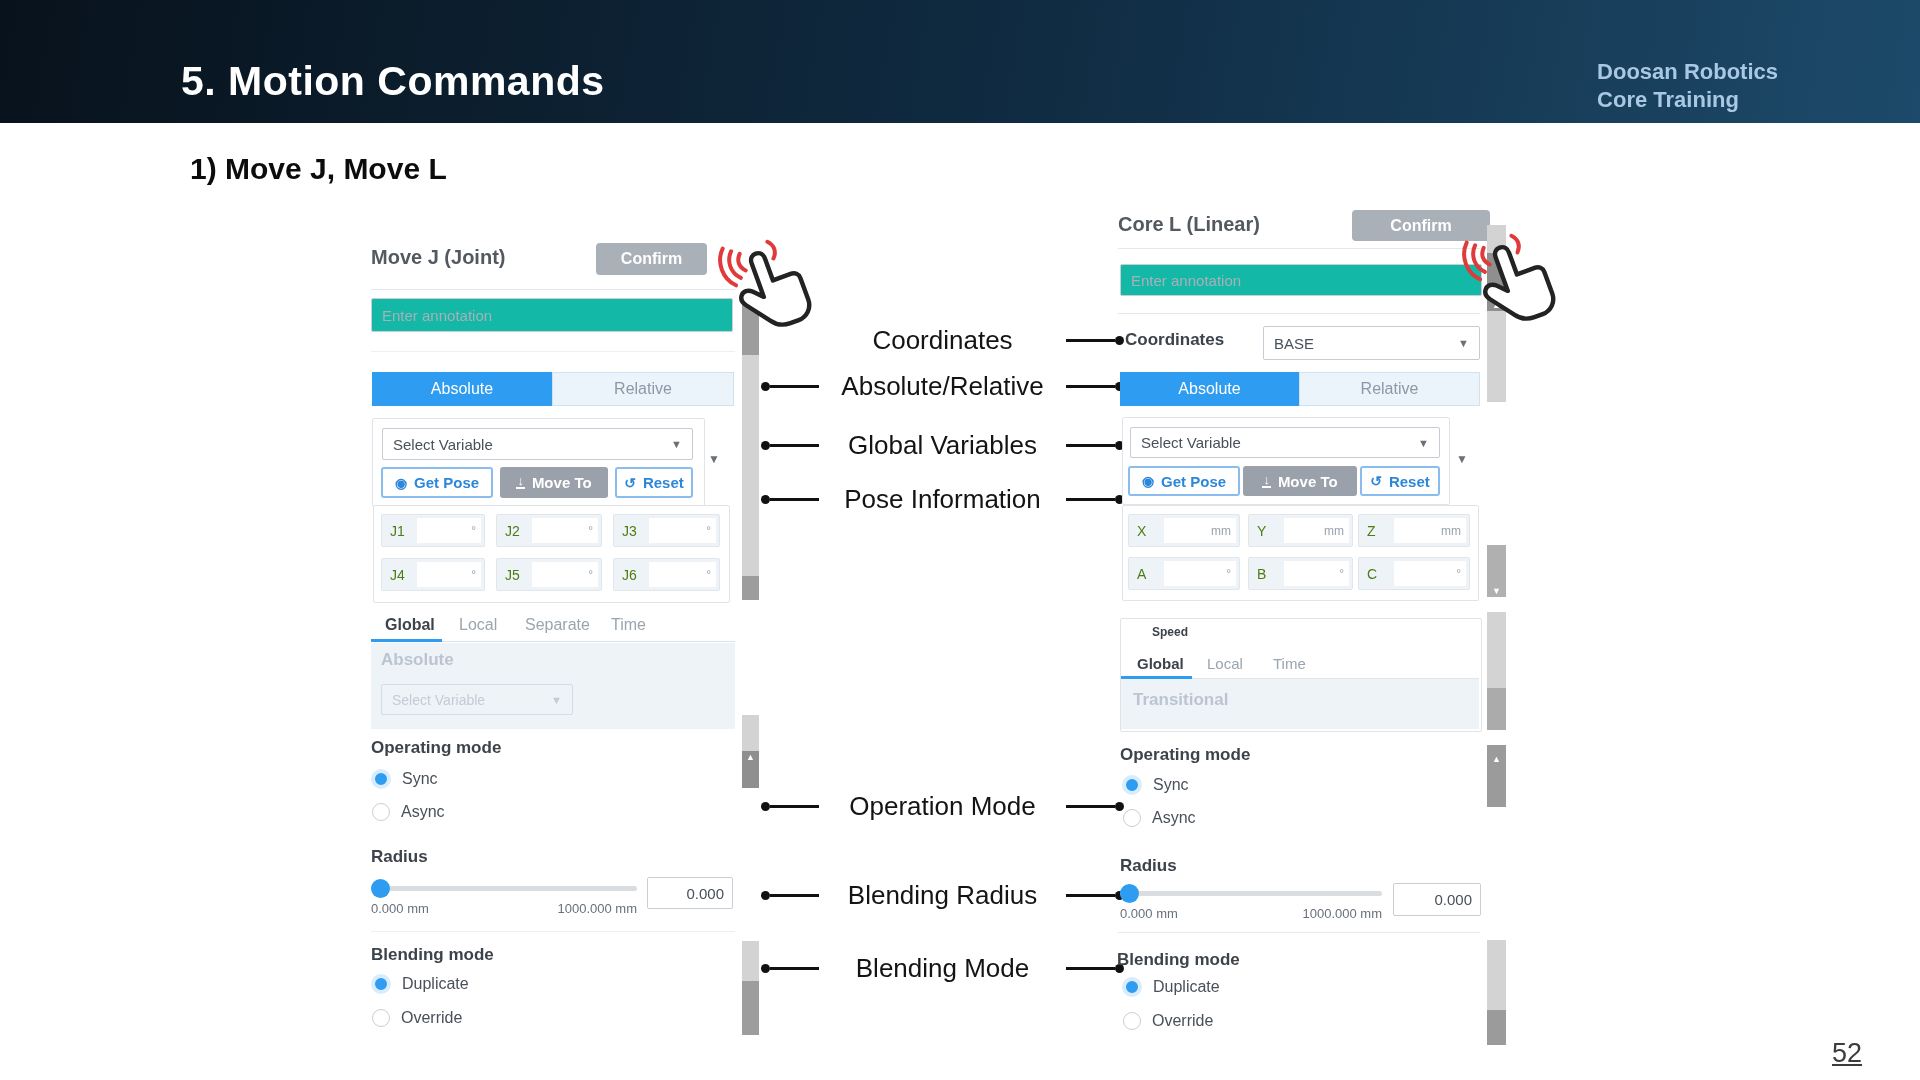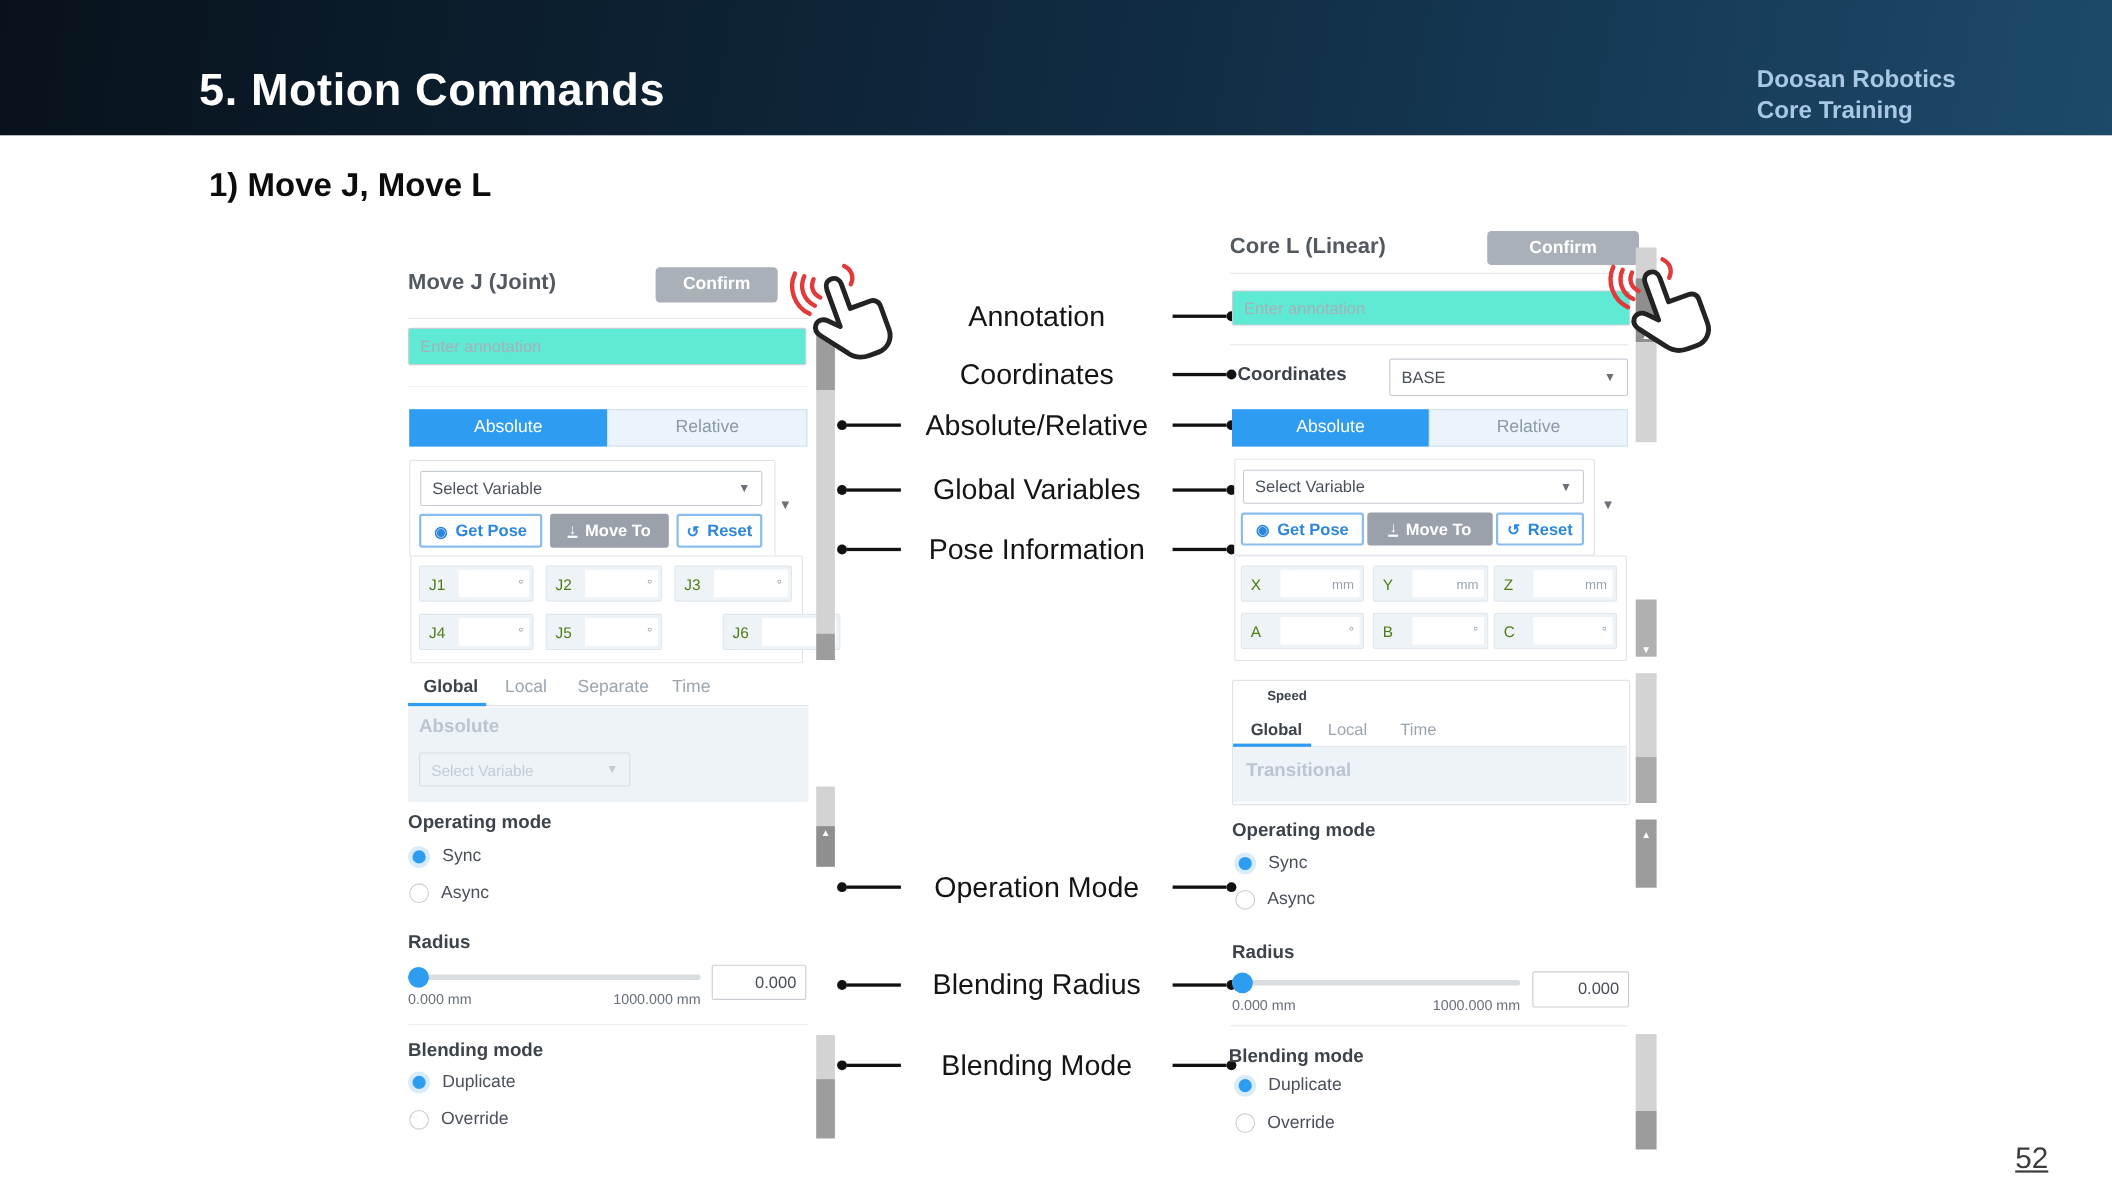--- a/index.html
+++ b/index.html
@@ -12,21 +12,21 @@
   .hdr-title{position:absolute;left:181px;top:58px;color:#fff;font-size:41px;font-weight:bold;letter-spacing:.5px;}
   .brand{position:absolute;right:142px;top:58px;text-align:left;color:#a9c8e4;font-size:22px;font-weight:bold;line-height:28px;}
   .subtitle{position:absolute;left:190px;top:152px;color:#0c0c0c;font-size:30px;font-weight:600;}
   .pageno{position:absolute;left:1832px;top:1038px;color:#3c3c3c;font-size:27px;text-decoration:underline;}
 
   
   .ptitle{position:absolute;font-size:20px;font-weight:bold;color:#535960;}
   .confirm{position:absolute;background:#a9b0b8;border-radius:4px;color:#fff;font-size:16px;font-weight:bold;
            display:flex;align-items:center;justify-content:center;}
   .divider{position:absolute;height:1px;background:#e3e6ea;}
-  .inp{position:absolute;border:1px solid #c9ced4;border-radius:2px;background:#5eead4;
+  .inp{position:absolute;border:1px solid #c9ced4;border-radius:2px;background:#14b8a6;
        font-family:"Liberation Sans",sans-serif;font-size:15px;color:#49505a;padding:0 10px;box-sizing:border-box;}
   .inp::placeholder{color:#a8b0b8;}
   .tab{position:absolute;height:34px;display:flex;align-items:center;justify-content:center;
        font-size:16px;box-sizing:border-box;}
   .tab.on{background:#2e9cf0;color:#fff;}
   .tab.off{background:#ecf4fb;border:1px solid #cfe2f2;color:#8b99a6;}
   .gbox{position:absolute;background:#fff;border:1px solid #e0e4e9;border-radius:2px;}
   .sel{position:absolute;background:#fff;border:1px solid #c6ccd3;border-radius:2px;display:flex;align-items:center;
        padding:0 10px;box-sizing:border-box;font-size:15px;color:#49505a;}
   .sel .caret{margin-left:auto;font-size:11px;color:#697077;}
@@ -153,21 +153,21 @@
       <span class="pf-box">
         <span class="pf-unit">°</span>
       </span>
     </div>
   <div class="pf" style="left:496px;top:558px;width:106px;">
       <span class="pf-lab">J5</span>
       <span class="pf-box">
         <span class="pf-unit">°</span>
       </span>
     </div>
-  <div class="pf" style="left:613px;top:558px;width:107px;margin-left:44px;">
+  <div class="pf" style="left:613px;top:558px;width:107px;">
       <span class="pf-lab">J6</span>
       <span class="pf-box">
         <span class="pf-unit">°</span>
       </span>
     </div>
 
   <div class="stab on" style="left:385px;top:616px;">Global</div>
   <div class="stab" style="left:459px;top:616px;">Local</div>
   <div class="stab" style="left:525px;top:616px;">Separate</div>
   <div class="stab" style="left:611px;top:616px;">Time</div>
@@ -218,31 +218,20 @@
   <div class="scr" style="left:742px;top:981px;width:17px;height:54px;background:#9d9d9d;"></div>
 
   <svg class="tap" style="left:718px;top:230px;width:100px;height:110px;transform:rotate(-20deg);" viewBox="-8 -12 112 124">
     <path d="M30 26 C24 20 24 12 30 6" fill="none" stroke="#e03a3a" stroke-width="4.5" stroke-linecap="round"></path>
     <path d="M22 32 C13 23 13 9 22 0" fill="none" stroke="#e03a3a" stroke-width="4.5" stroke-linecap="round"></path>
     <path d="M14 38 C2 26 2 6 14 -6" fill="none" stroke="#e03a3a" stroke-width="4.5" stroke-linecap="round"></path>
     <path d="M64 24 C70 18 70 10 64 4" fill="none" stroke="#e03a3a" stroke-width="4.5" stroke-linecap="round"></path>
     <path d="M47 12 c-5 0 -8 4 -8 9 l0 40 -10 -10 c-4 -4 -10 -4 -13 0 c-3 4 -2 8 1 12 l20 26 c5 7 12 10 20 10 l10 0 c10 0 18 -8 18 -18 l0 -26 c0 -5 -4 -8 -8 -8 l-22 0 0 -26 c0 -5 -3 -9 -8 -9 z" fill="#fff" stroke="#232323" stroke-width="5" stroke-linejoin="round"></path>
   </svg>
 
-  <div class="callout" style="top:269px;">
-    <span class="cseg hid">
-        <span class="cdot"></span>
-        <span class="cline"></span>
-      </span>
-    <span class="ctext">Annotation</span>
-    <span class="cseg">
-        <span class="cline"></span>
-        <span class="cdot"></span>
-      </span>
-  </div>
   <div class="callout" style="top:322px;">
     <span class="cseg hid">
         <span class="cdot"></span>
         <span class="cline"></span>
       </span>
     <span class="ctext">Coordinates</span>
     <span class="cseg">
         <span class="cline"></span>
         <span class="cdot"></span>
       </span>

